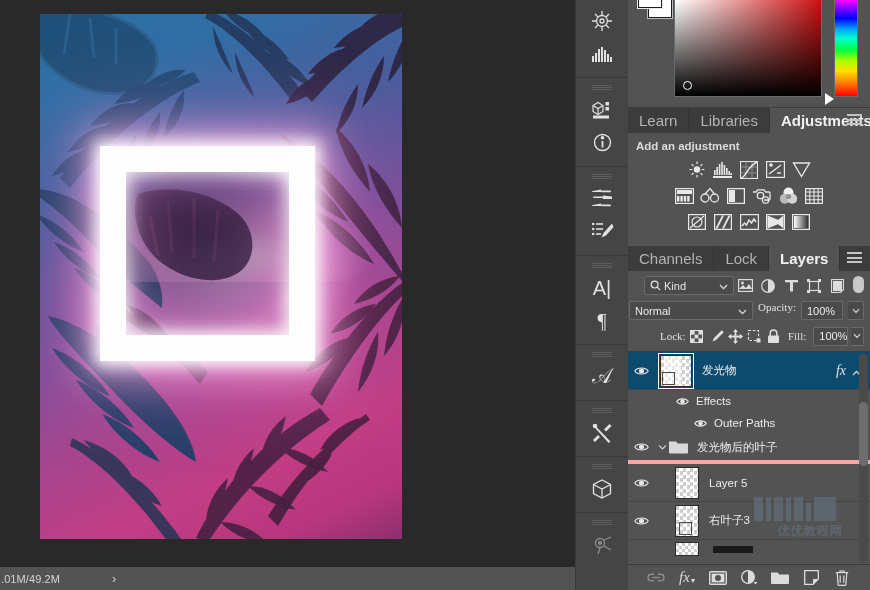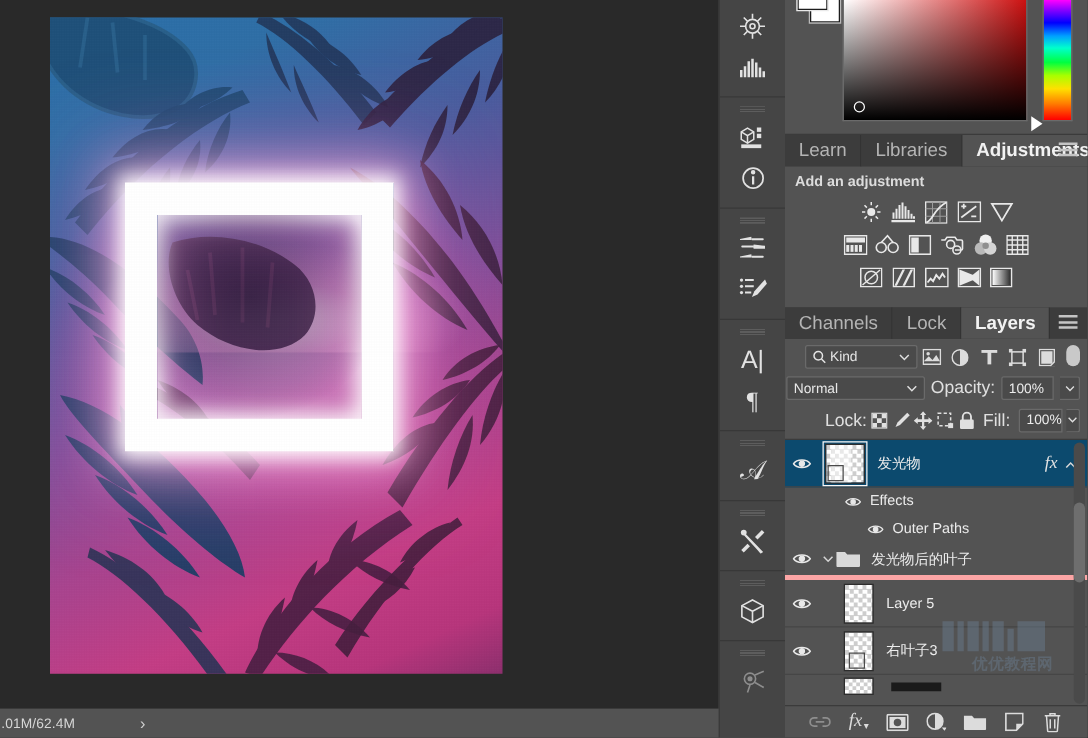--- a/index.html
+++ b/index.html
@@ -192,21 +192,21 @@
 
   .lp-blend {
     display: flex; align-items: flex-start; padding: 2px 6px 3px 1px; height: 26px; gap: 5px;
   }
   .blend-select {
     flex: 1; display: flex; align-items: center; height: 19px;
     background: #4a4a4a; border: 1px solid #6a6a6a; border-radius: 2px;
     font-size: 11px; color: #e8e8e8; padding: 0 5px; position: relative;
   }
   .blend-select .chev { position: absolute; right: 5px; }
-  .lbl { font-size: 14px; color: #e0e0e0; white-space: nowrap; }
+  .lbl { font-size: 11px; color: #e0e0e0; white-space: nowrap; font-family: Liberation Serif, serif; }
   .numfield {
     width: 42px; height: 19px; background: #4a4a4a; border: 1px solid #6a6a6a;
     border-radius: 2px 0 0 2px; font-size: 11px; color: #ececec;
     display: flex; align-items: center; padding-left: 5px;
   }
   .numstep {
     width: 16px; height: 19px; background: #4a4a4a;
     border: 1px solid #6a6a6a; border-left: none; border-radius: 0 2px 2px 0;
     display: flex; align-items: center; justify-content: center;
   }
@@ -462,21 +462,21 @@
 
       <div class="neon-frame">
         <div class="neon-inner-dark"></div>
       </div>
 
       <div class="art-noise"></div>
     </div>
   </div>
 
   <div class="status-bar">
-    <span class="status-text">.01M/62.4M</span>
+    <span class="status-text">.01M/49.2M</span>
     <span class="status-arrow">›</span>
     <span class="status-rest"></span>
   </div>
 
   <div class="icon-dock">
 
     <div class="dock-group">
       <div class="dock-ico">
         <svg width="22" height="22" viewBox="0 0 22 22" fill="none" stroke="#e2e2e2" stroke-width="1.3">
           <circle cx="11" cy="11" r="5.5"></circle>

